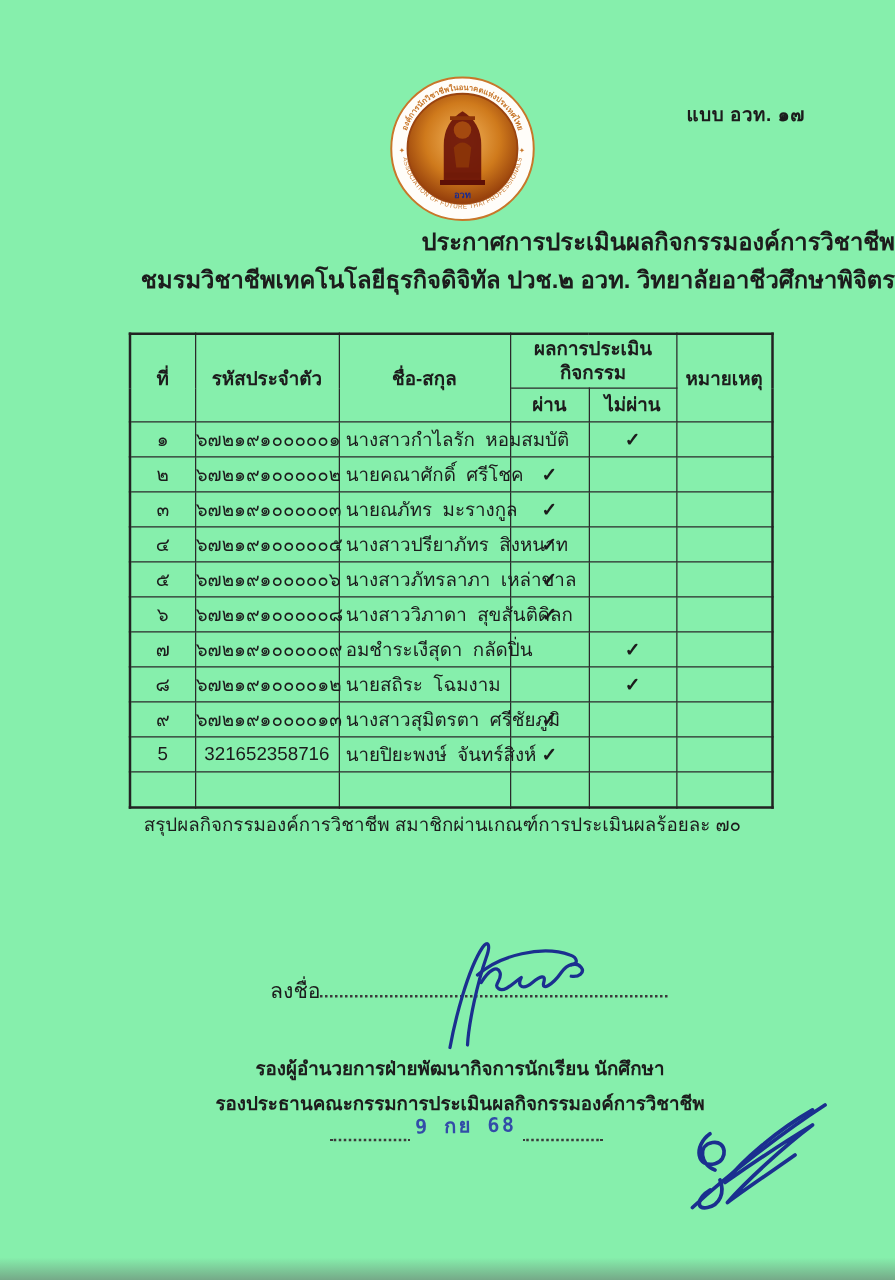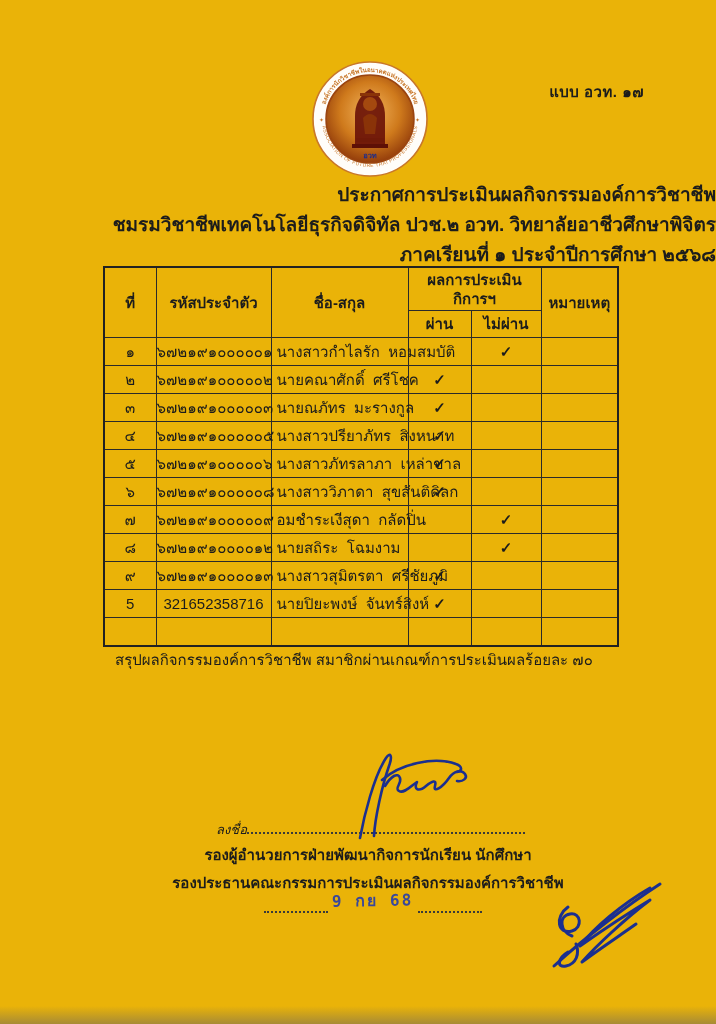--- a/index.html
+++ b/index.html
@@ -1,18 +1,18 @@
 <!DOCTYPE html>
 <html><head>
 <meta charset="utf-8">
 <style>
   html,body { margin:0; padding:0; background:#e8e8e8; }
   .page {
     position:relative; width:716px; height:1024px; margin:0 auto;
-    background:#eab308; overflow:hidden;
+    background:#86efac; overflow:hidden;
     font-family:"Liberation Sans", sans-serif; color:#1c1c1c;
   }
   .form-code {
     position:absolute; top:80px; right:72px;
     font-size:15px; font-weight:bold; letter-spacing:.5px;
   }
   .logo-wrap { position:absolute; top:60px; left:311px; width:118px; height:118px; }
 
   .titles {
     position:absolute; top:180px; left:0; width:716px;
@@ -36,21 +36,21 @@
   .doc-table tbody td { height:27px; font-size:15px; }
   td.c-name { text-align:left; padding-left:5px; white-space:pre; }
   td.c-pass, td.c-fail { font-weight:600; font-size:16px; }
 
   .summary { position:absolute; top:648px; left:100px; font-size:15px; width:600px;margin-left:15px; }
   .note {
     position:absolute; top:676px; left:90px; width:545px;
     font-size:15px; line-height:30px; text-indent:76px;
   }
 
-  .sign-row { position:absolute; top:818px; left:216px; font-size:13px; white-space:nowrap;font-style:italic; }
+  .sign-row { position:absolute; top:778px; left:216px; font-size:17px; white-space:nowrap; }
   .dotline { display:inline-block; border-bottom:2px dotted #3a3a3a; height:14px; vertical-align:baseline; }
   .sign-row .dotline { width:278px; }
 
   .sig-role { position:absolute; left:18px; width:700px; text-align:center; font-size:15px; font-weight:bold; }
   .role1 { top:843px; }
   .role2 { top:871px; }
 
   .stamp-row {
     position:absolute; top:888px; left:238px; width:270px;
     display:flex; align-items:flex-end; justify-content:center; gap:4px;
@@ -105,40 +105,39 @@
         <textPath href="#arcBottom" startOffset="50%" text-anchor="middle">ASSOCIATION OF FUTURE THAI PROFESSIONALS</textPath>
       </text>
       <text x="8" y="62" font-size="6" fill="#c8772a">✦</text>
       <text x="104" y="62" font-size="6" fill="#c8772a">✦</text>
     </svg>
   </div>
 
   <div class="titles">
     <div>ประกาศการประเมินผลกิจกรรมองค์การวิชาชีพ</div>
     <div>ชมรมวิชาชีพเทคโนโลยีธุรกิจดิจิทัล ปวช.๒  อวท. วิทยาลัยอาชีวศึกษาพิจิตร</div>
-    <div>ภาคเรียนที่ ๑ ประจำปีการศึกษา ๒๕๖๘</div>
   </div>
 
   <table class="doc-table">
     <colgroup>
       <col style="width:52px">
         <col style="width:115px">
         <col style="width:137px">
       <col style="width:63px">
         <col style="width:70px">
         <col style="width:77px">
     </colgroup>
     <thead>
       <tr class="h1">
         <th rowspan="2">ที่</th>
         <th rowspan="2">รหัสประจำตัว</th>
         <th rowspan="2">ชื่อ-สกุล</th>
         <th colspan="2" class="res-group">
           <div>ผลการประเมิน</div>
-          <div>กิการฯ</div>
+          <div>กิจกรรม</div>
         </th>
         <th rowspan="2">หมายเหตุ</th>
       </tr>
       <tr class="h2">
         <th>ผ่าน</th>
         <th>ไม่ผ่าน</th>
       </tr>
     </thead>
     <tbody id="rows-body">
     <tr>

